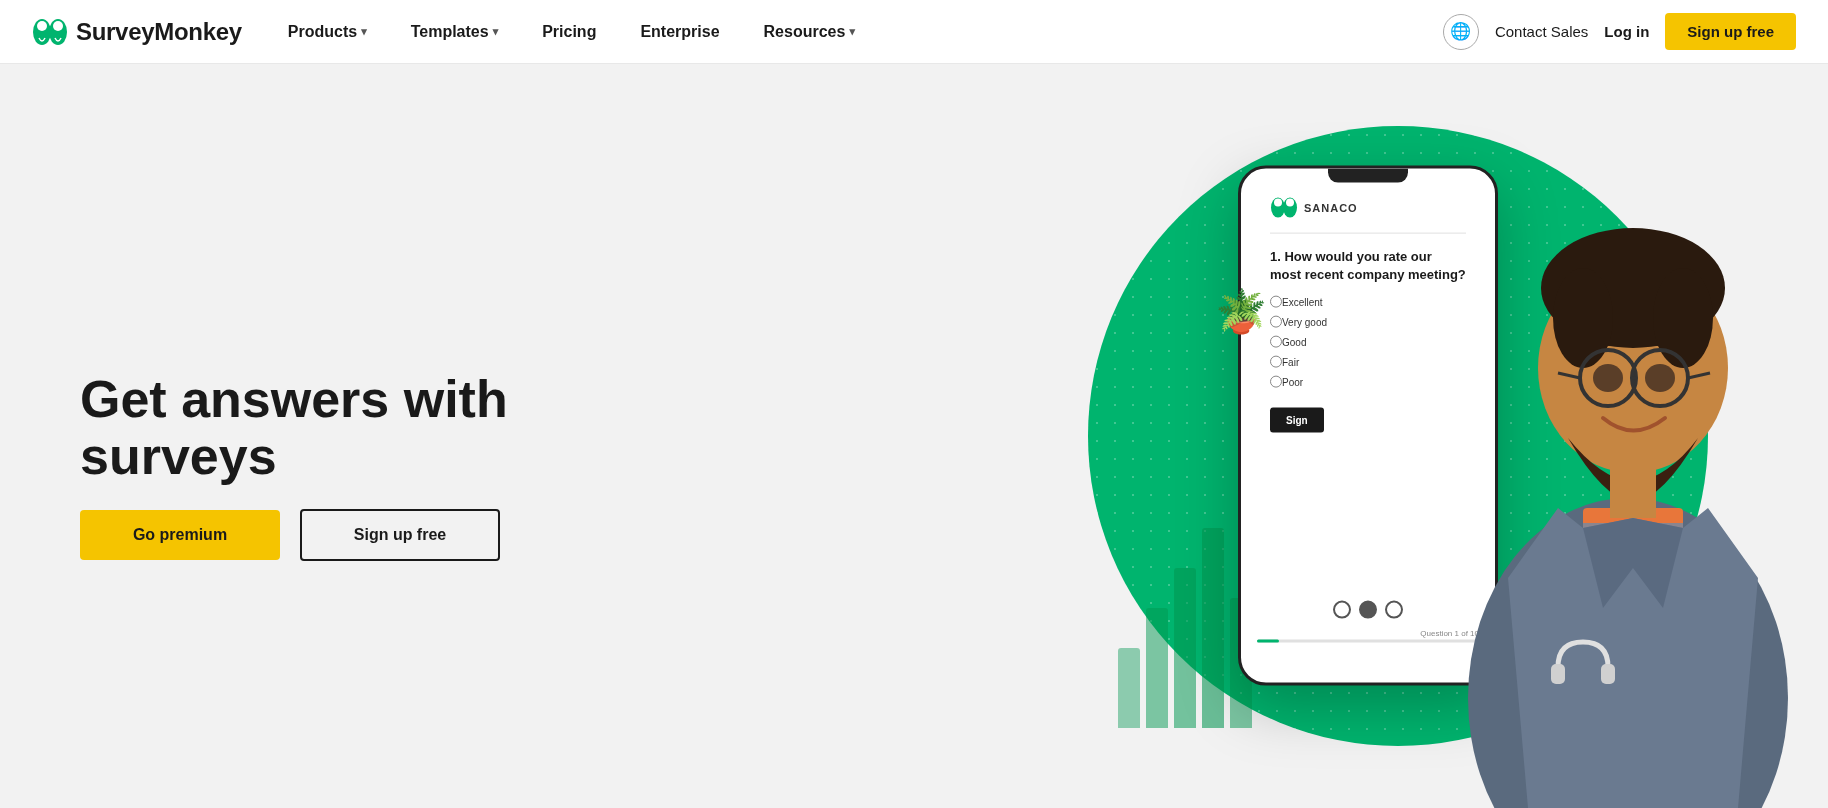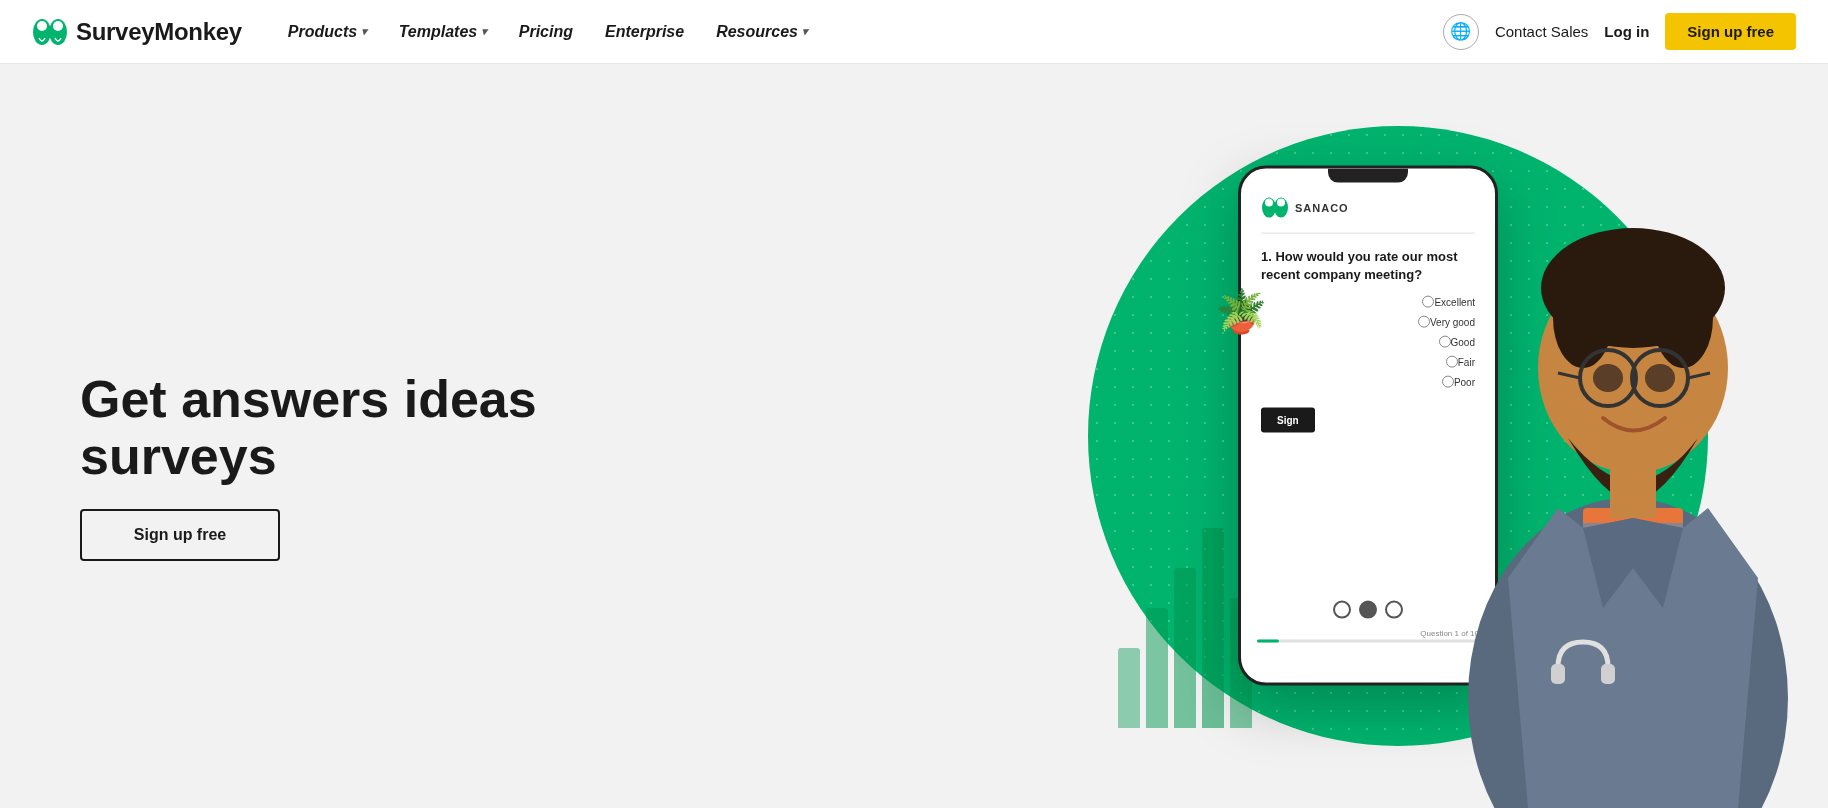--- a/index.html
+++ b/index.html
@@ -29,23 +29,22 @@
     }
     .nav-logo-text {
       font-size: 24px;
       font-weight: 700;
       color: #1a1a1a;
       letter-spacing: -0.3px;
     }
     .nav-links {
       display: flex;
       align-items: flex-start;
-      gap: 4px;
+      gap: 16px;
       flex: 1;
-      font-style: italic;
     }
     .nav-item {
       display: flex;
       align-items: center;
       gap: 4px;
       padding: 8px 14px;
       font-size: 16px;
       font-weight: 600;
       color: #1a1a1a;
       cursor: pointer;
@@ -197,21 +196,21 @@
       z-index: 5;
     }
     .phone-notch {
       height: 14px;
       background: #222;
       border-radius: 0 0 10px 10px;
       margin: 0 auto;
       width: 80px;
     }
     .phone-content {
-      padding: 14px 20px;
+      padding: 14px 29px;
     }
     .phone-logo {
       display: flex;
       align-items: center;
       gap: 6px;
       margin-bottom: 14px;
     }
     .phone-logo-icon {
       width: 28px;
       height: 22px;
@@ -234,21 +233,20 @@
       margin-bottom: 12px;
       line-height: 1.4;
     }
     .phone-option {
       display: flex;
       align-items: center;
       gap: 0;
       margin-bottom: 8px;
       font-size: 10px;
       color: #333;
-      justify-content: flex-end;
     }
     .phone-radio {
       width: 12px;
       height: 12px;
       border-radius: 50%;
       border: 1.5px solid #888;
       flex-shrink: 0;
     }
     .phone-next-btn {
       background: #1a1a1a;
@@ -366,22 +364,23 @@
   <div class="nav-right">
     <div class="globe-btn">🌐</div>
     <a class="contact-sales" href="#">Contact Sales</a>
     <a class="login-btn" href="#">Log in</a>
     <a class="signup-btn" href="#">Sign up free</a>
   </div>
 </nav>
 
 <section class="hero">
   <div class="hero-left">
-    <h1 class="hero-title">Get answers ideas surveys</h1>
+    <h1 class="hero-title">Get answers with surveys</h1>
     <div class="hero-buttons">
+      <button class="btn-premium">Go premium</button>
       <button class="btn-signup-free">Sign up free</button>
     </div>
   </div>
 
   <div class="hero-right">
 
     <div class="green-circle"></div>
 
     <div class="bar-chart">
       <div class="bar" style="height:80px; background: rgba(0,150,80,0.6);"></div>

